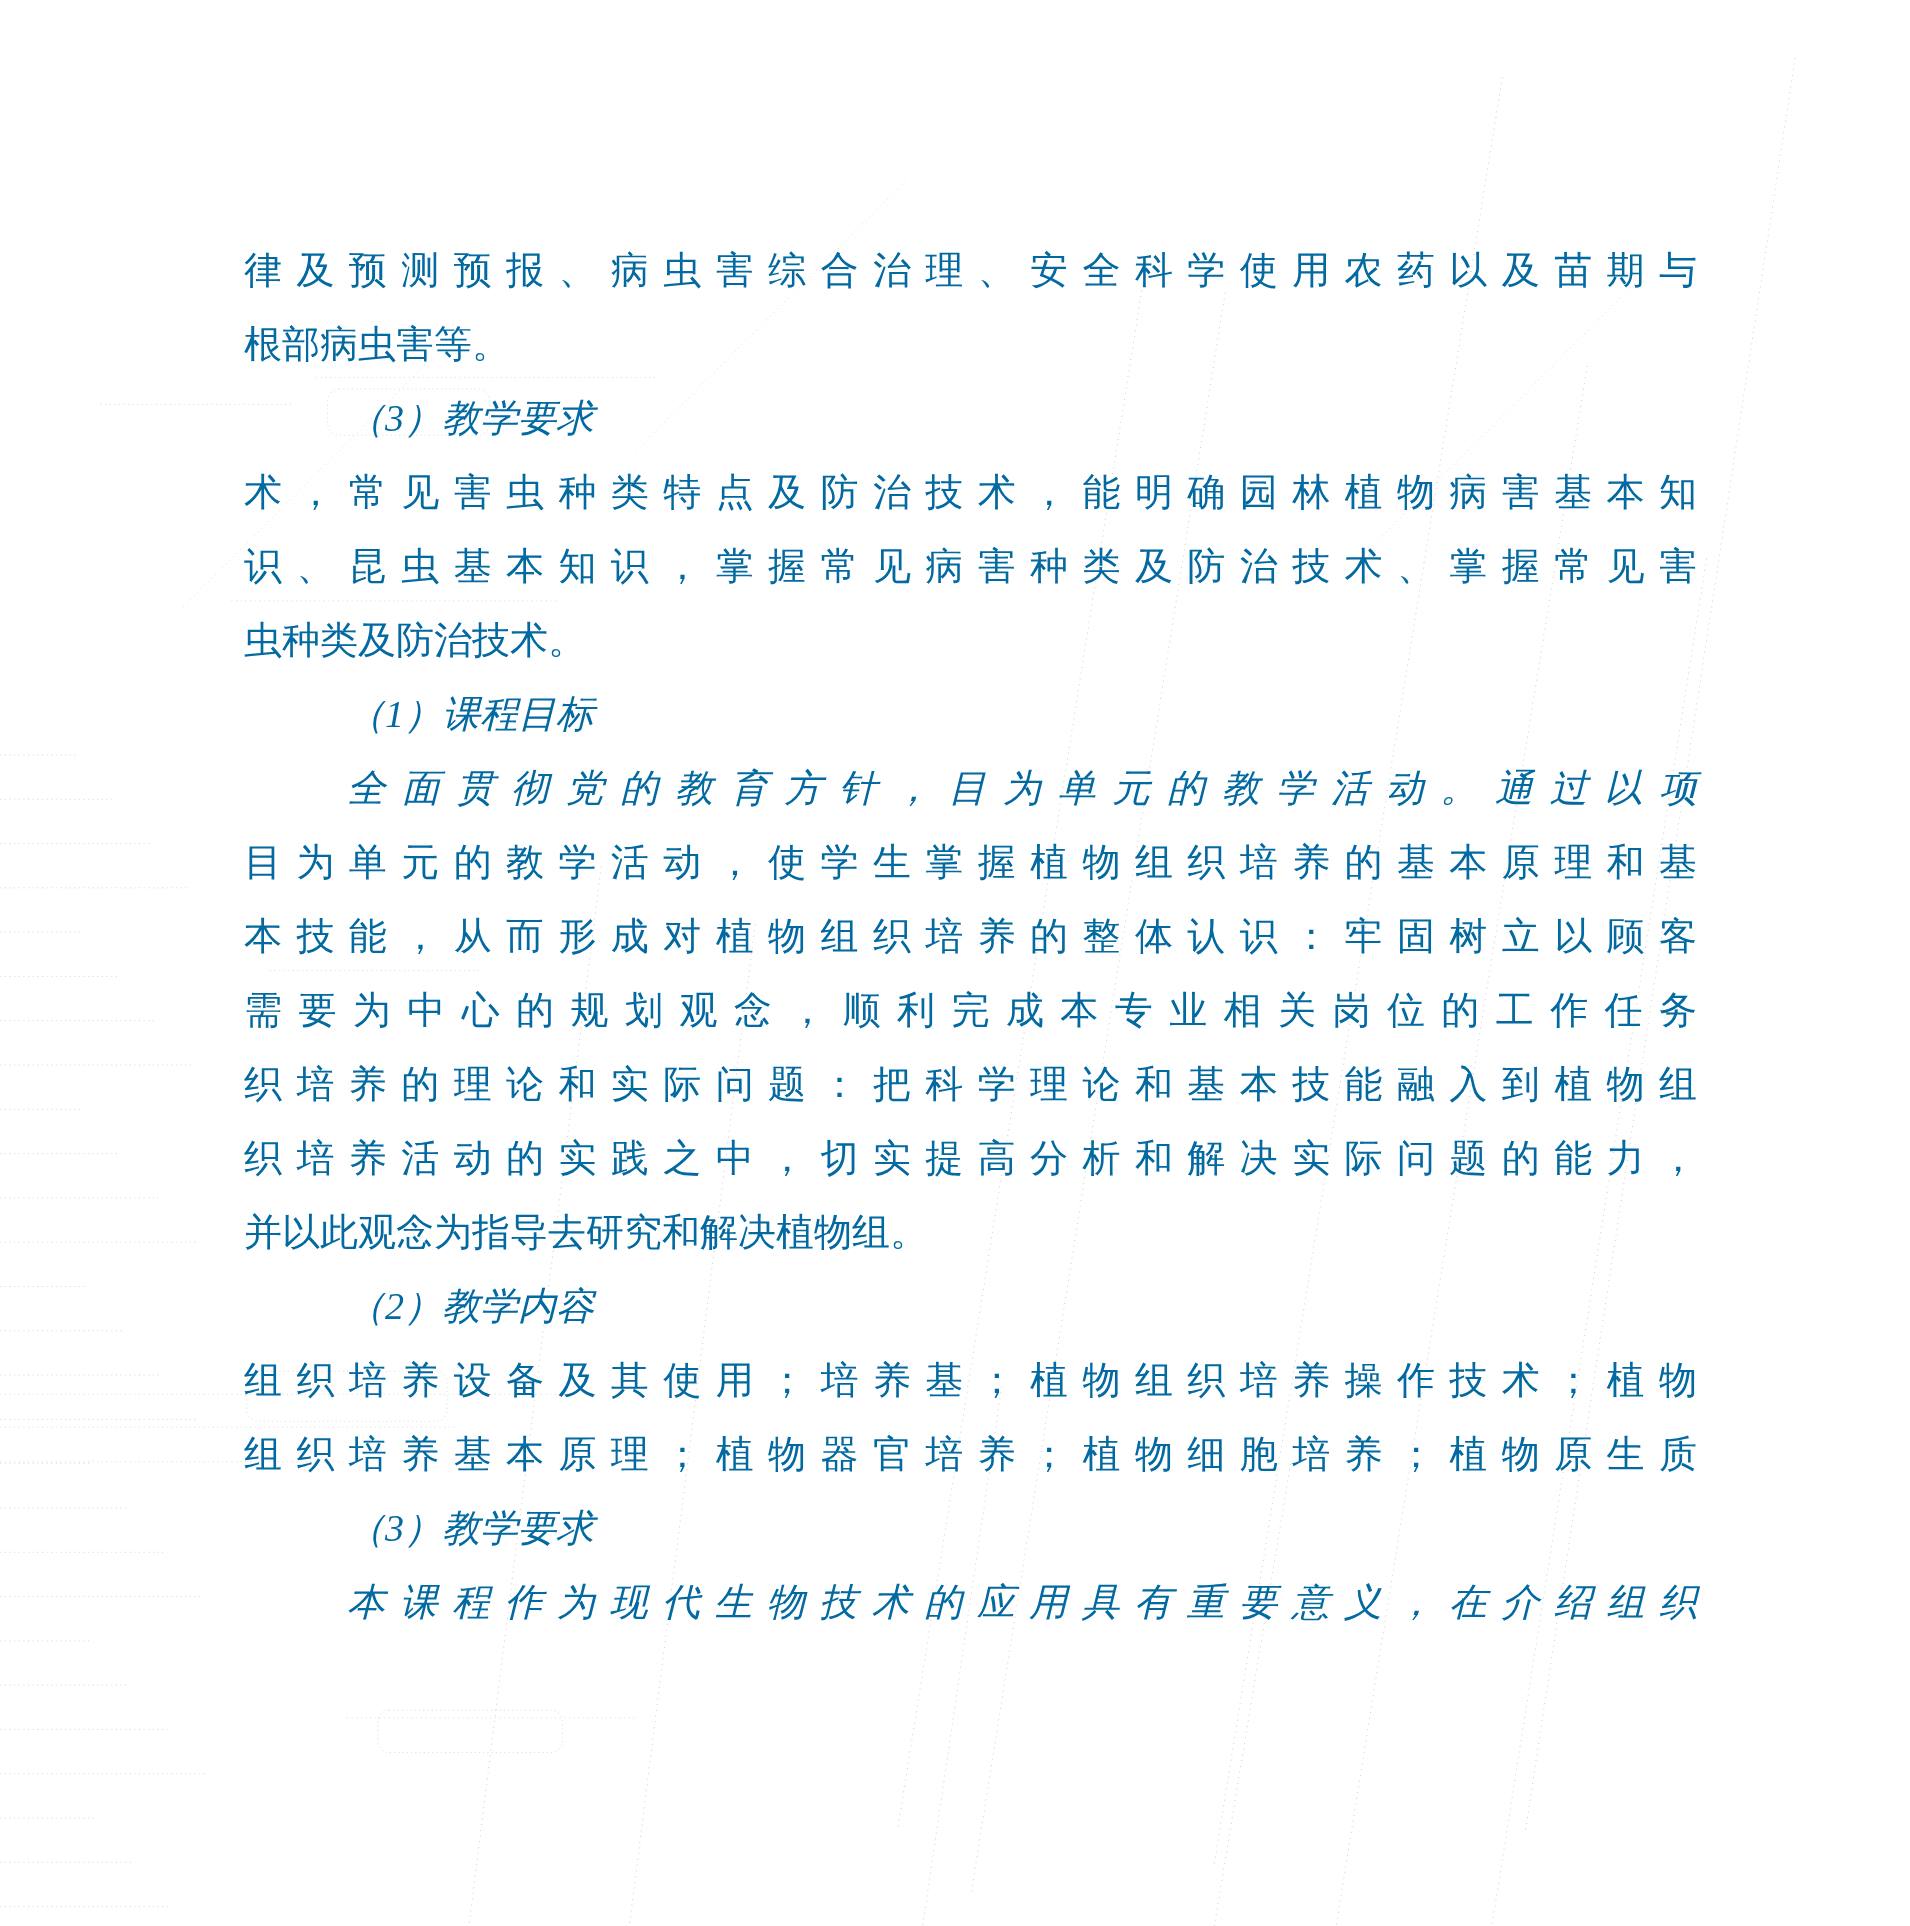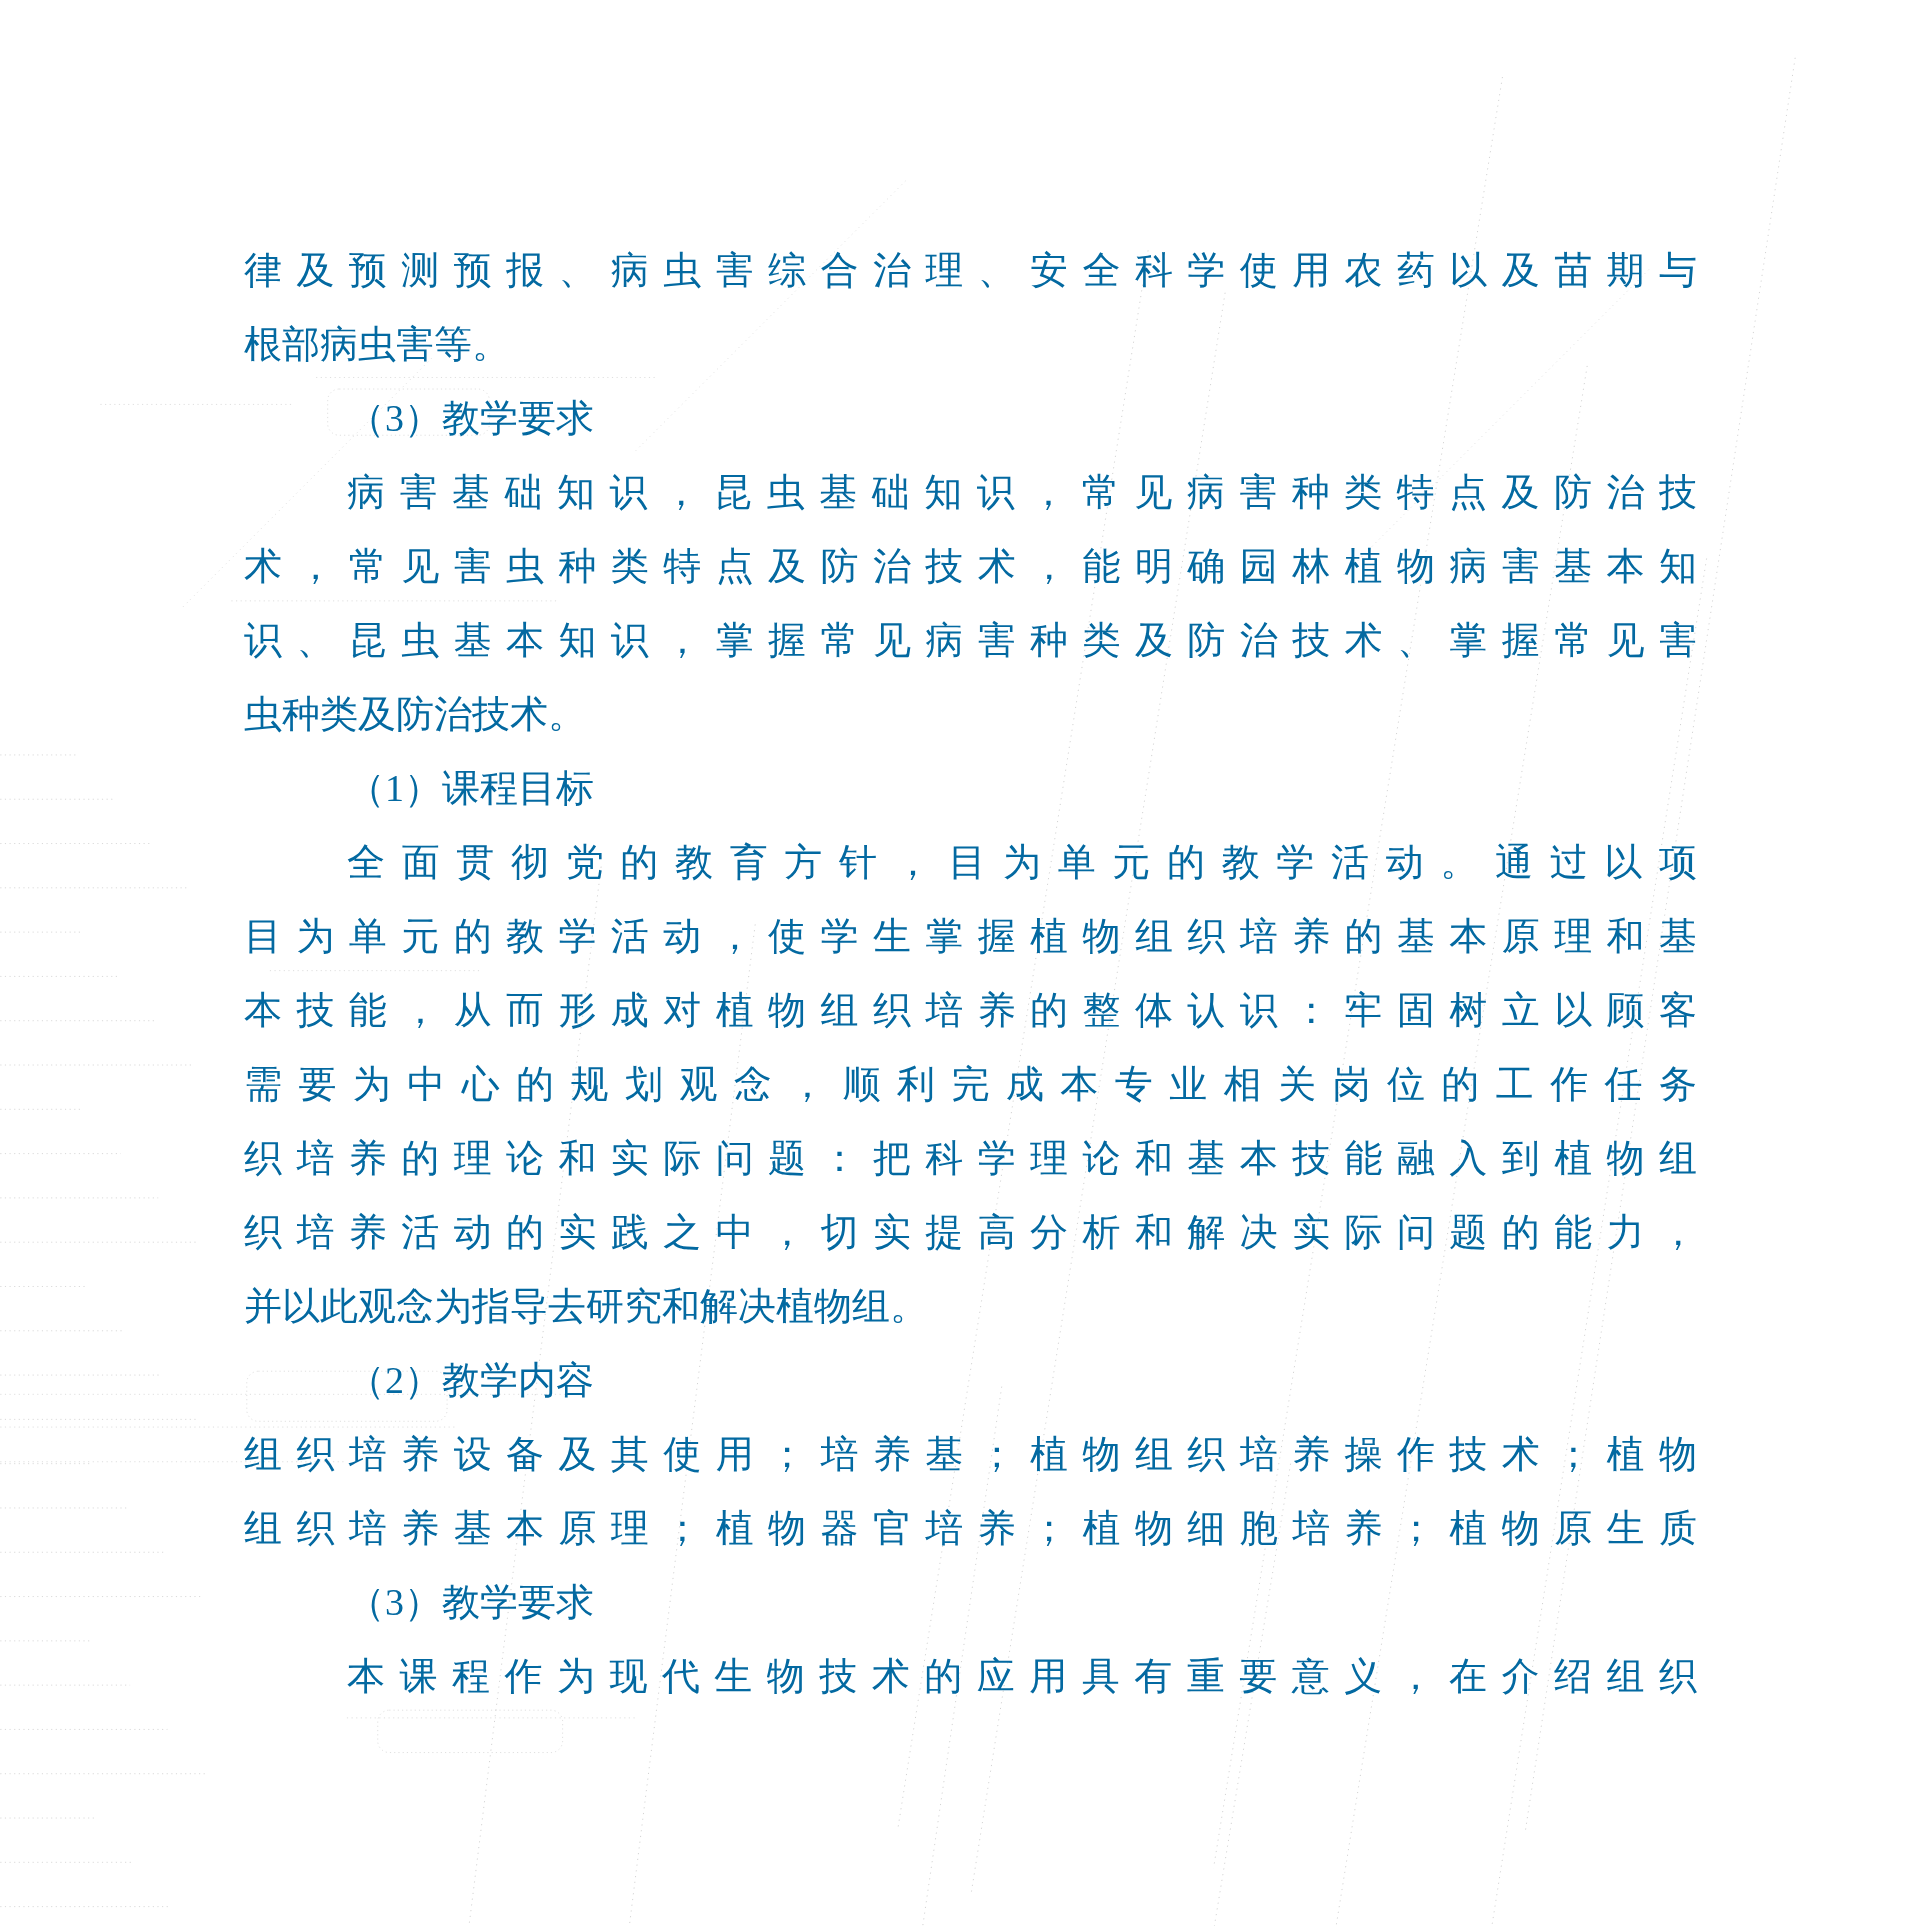--- a/index.html
+++ b/index.html
@@ -40,20 +40,21 @@
     text-align-last: left;
     color: #0369a1;
     letter-spacing: 0;
   }
   .line.fill {
     text-align-last: justify;
     text-justify: inter-character;
   }
   .line.indent {
     padding-left: 103px;
+    font-style: italic;
   }
   .line.bold {
     font-weight: bold;
   }
 </style>
 </head>
 <body>
 
 <div class="page">
 
@@ -129,21 +130,20 @@
       <rect x="850" y="1010" width="420" height="120" rx="30" fill="none" stroke="#c2c2c2" stroke-width="2.5" stroke-dasharray="3 8" opacity="0.55"></rect>
       <rect x="640" y="3560" width="520" height="130" rx="30" fill="none" stroke="#c2c2c2" stroke-width="2.5" stroke-dasharray="3 8" opacity="0.55"></rect>
       <rect x="980" y="4440" width="480" height="110" rx="30" fill="none" stroke="#c2c2c2" stroke-width="2.5" stroke-dasharray="3 8" opacity="0.55"></rect>
       <rect x="300" y="5980" width="360" height="100" rx="30" fill="none" stroke="#c2c2c2" stroke-width="2.5" stroke-dasharray="3 8" opacity="0.55"></rect>
     </svg>
 
   <div class="doc">
       <div class="line fill">律及预测预报、病虫害综合治理、安全科学使用农药以及苗期与</div>
       <div class="line">根部病虫害等。</div>
       <div class="line indent">（3）教学要求</div>
-      <div class="line indent fill">病害基础知识，昆虫基础知识，常见病害种类特点及防治技</div>
       <div class="line fill">术，常见害虫种类特点及防治技术，能明确园林植物病害基本知</div>
       <div class="line fill">识、昆虫基本知识，掌握常见病害种类及防治技术、掌握常见害</div>
       <div class="line">虫种类及防治技术。</div>
       <div class="line indent">（1）课程目标</div>
       <div class="line indent fill">全面贯彻党的教育方针，目为单元的教学活动。通过以项</div>
       <div class="line fill">目为单元的教学活动，使学生掌握植物组织培养的基本原理和基</div>
       <div class="line fill">本技能，从而形成对植物组织培养的整体认识：牢固树立以顾客</div>
       <div class="line fill">需要为中心的规划观念，顺利完成本专业相关岗位的工作任务</div>
       <div class="line fill">织培养的理论和实际问题：把科学理论和基本技能融入到植物组</div>
       <div class="line fill">织培养活动的实践之中，切实提高分析和解决实际问题的能力，</div>

